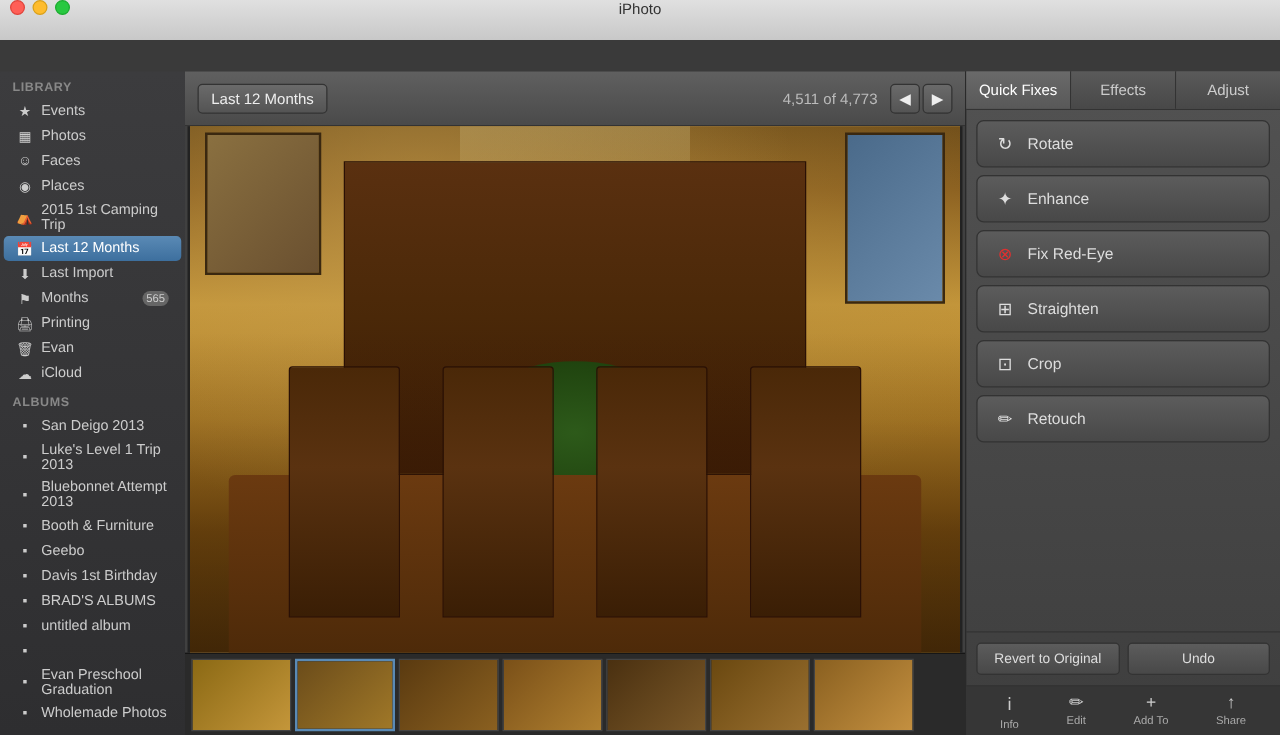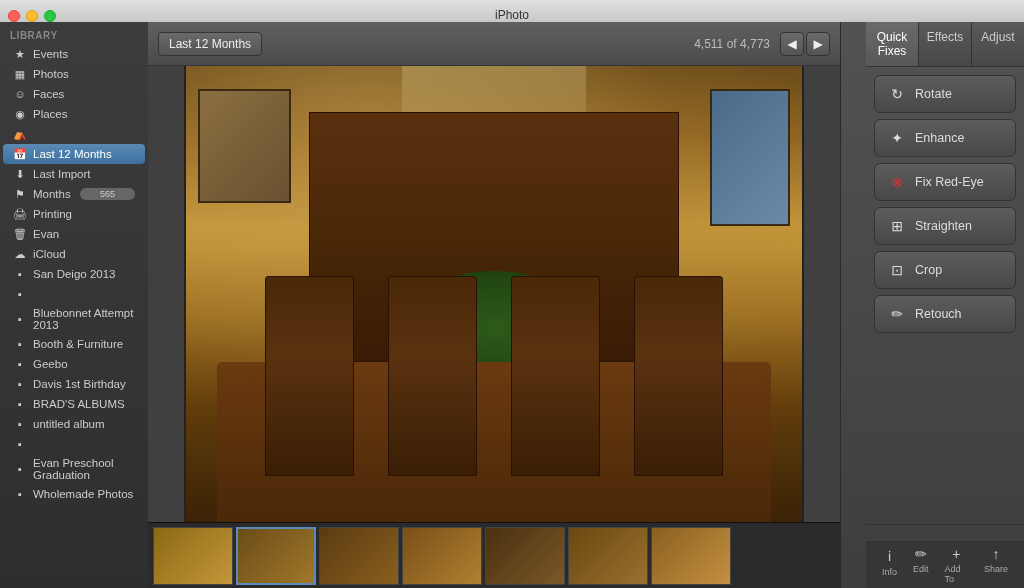--- a/index.html
+++ b/index.html
@@ -9,24 +9,24 @@
       background: #3a3a3a;
       color: #ddd;
       width: 1024px;
       height: 588px;
       overflow: hidden;
       display: flex;
       flex-direction: column;
     }
     
     .titlebar {
-      height: 22px;
+      height: 32px;
       background: linear-gradient(to bottom, #e0e0e0, #c8c8c8);
       display: flex;
-      align-items: flex-end;
+      align-items: flex-start;
       justify-content: center;
       position: relative;
       flex-shrink: 0;
     }
     .titlebar-title {
       font-size: 12px;
       color: #333;
       font-weight: 500;
     }
     .traffic-lights {
@@ -44,20 +44,21 @@
     }
     .tl-close { background: #ff5f57; border: 1px solid #e0433a; }
     .tl-min { background: #febc2e; border: 1px solid #d9a018; }
     .tl-max { background: #28c840; border: 1px solid #1aab2e; }
 
     
     .main-layout {
       display: flex;
       flex: 1;
       overflow: hidden;
+      margin-top: 25px;
     }
 
     
     .sidebar {
       width: 148px;
       background: linear-gradient(to bottom, #3c3c3e, #2e2e30);
       flex-shrink: 0;
       overflow-y: auto;
       overflow-x: hidden;
       padding-bottom: 40px;
@@ -96,21 +97,21 @@
       display: flex;
       align-items: center;
       justify-content: center;
       font-size: 11px;
     }
     .badge {
       background: #666;
       color: #ccc;
       font-size: 9px;
       border-radius: 7px;
-      padding: 1px 20px;
+      padding: 1px 3px;
       margin-left: auto;
     }
 
     
     .content-area {
       flex: 1;
       display: flex;
       flex-direction: column;
       background: #404040;
       overflow: hidden;
@@ -287,27 +288,26 @@
       cursor: pointer;
     }
     .filmstrip-thumb.active-thumb { border-color: #5a8ab5; border-width: 2px; }
     .thumb-inner {
       width: 100%;
       height: 100%;
     }
 
     
     .right-panel {
-      width: 184px;
+      width: 252px;
       background: linear-gradient(to bottom, #525252, #3e3e3e);
       flex-shrink: 0;
       display: flex;
       flex-direction: column;
       border-left: 1px solid #2a2a2a;
-      padding-left: 25px;
     }
     .panel-tabs {
       display: flex;
       border-bottom: 1px solid #333;
     }
     .panel-tab {
       flex: 1;
       padding: 8px 5px;
       text-align: center;
       font-size: 12px;
@@ -407,20 +407,21 @@
       <span class="sidebar-icon">☺</span>
       <span>Faces</span>
     </div>
     <div class="sidebar-item">
       <span class="sidebar-icon">◉</span>
       <span>Places</span>
     </div>
 
     <div class="sidebar-item">
       <span class="sidebar-icon">⛺</span>
+      <span>2015 1st Camping Trip</span>
     </div>
     <div class="sidebar-item active">
       <span class="sidebar-icon">📅</span>
       <span>Last 12 Months</span>
     </div>
     <div class="sidebar-item">
       <span class="sidebar-icon">⬇</span>
       <span>Last Import</span>
     </div>
     <div class="sidebar-item">
@@ -435,26 +436,28 @@
     <div class="sidebar-item">
       <span class="sidebar-icon">🗑</span>
       <span>Evan</span>
     </div>
 
     <div class="sidebar-item">
       <span class="sidebar-icon">☁</span>
       <span>iCloud</span>
     </div>
 
+    <div class="sidebar-section-label">ALBUMS</div>
     <div class="sidebar-item">
       <span class="sidebar-icon">▪</span>
       <span>San Deigo 2013</span>
     </div>
     <div class="sidebar-item">
       <span class="sidebar-icon">▪</span>
+      <span>Luke's Level 1 Trip 2013</span>
     </div>
     <div class="sidebar-item">
       <span class="sidebar-icon">▪</span>
       <span>Bluebonnet Attempt 2013</span>
     </div>
     <div class="sidebar-item">
       <span class="sidebar-icon">▪</span>
       <span>Booth &amp; Furniture</span>
     </div>
     <div class="sidebar-item">
@@ -568,20 +571,22 @@
       <div class="quick-fix-btn">
         <span class="qf-icon">⊡</span>
         <span>Crop</span>
       </div>
       <div class="quick-fix-btn">
         <span class="qf-icon">✏</span>
         <span>Retouch</span>
       </div>
     </div>
     <div class="panel-bottom">
+      <div class="panel-bottom-btn">Revert to Original</div>
+      <div class="panel-bottom-btn">Undo</div>
     </div>
 
     <div style="display:flex; justify-content:space-around; padding:4px 8px; border-top:1px solid #333; background:#363636;">
       <div class="bottom-tool">
         <span class="bottom-tool-icon">ℹ</span>
         <span>Info</span>
       </div>
       <div class="bottom-tool">
         <span class="bottom-tool-icon">✏</span>
         <span>Edit</span>

